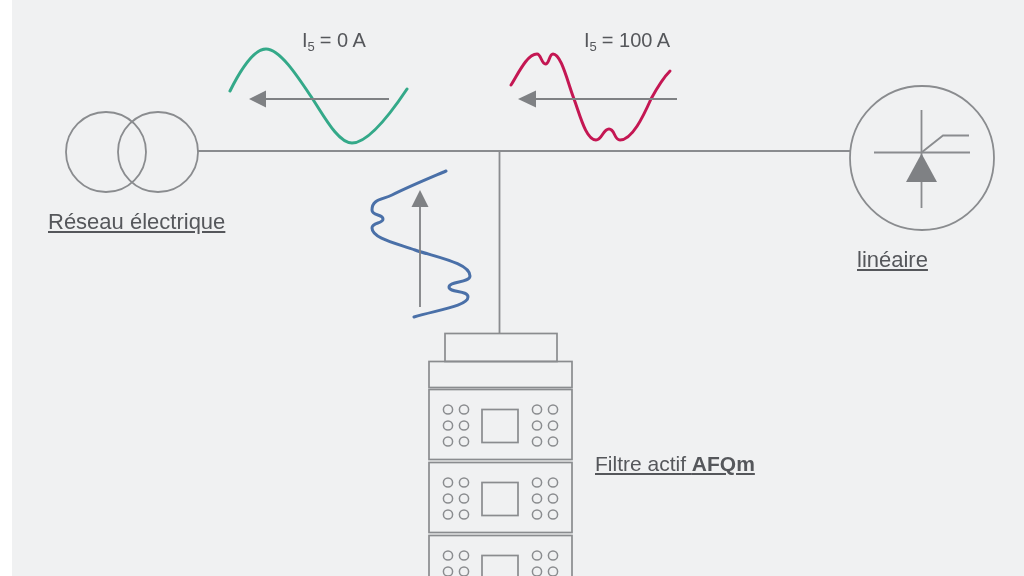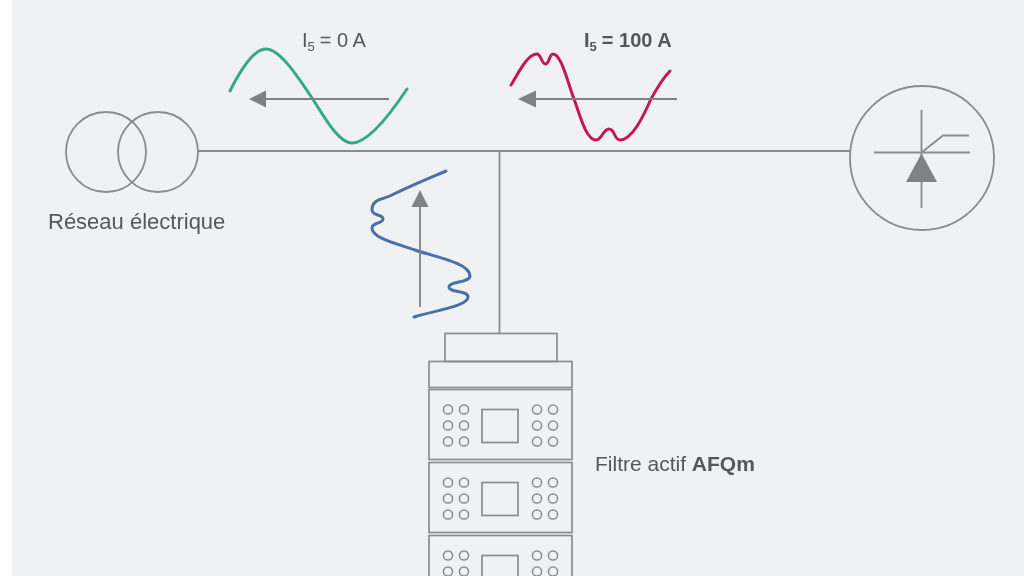--- a/index.html
+++ b/index.html
@@ -23,20 +23,21 @@
   .wave-source{stroke:var(--wave-source,#34a989);}
   .wave-load{stroke:var(--wave-load,#c41753);}
   .wave-filter{stroke:var(--wave-filter,#4a70a8);}
   
   .lbl{
     position:absolute;
     color:var(--text,#55575b);
     font-size:22px;
     line-height:1.15;
     white-space:nowrap;
+    text-decoration:underline;
   }
   .lbl .bold{font-weight:700;}
   .cur{
     position:absolute;
     color:var(--text,#55575b);
     font-size:20px;
     line-height:1.2;
     white-space:nowrap;
   }
   .cur .sub{font-size:13px;vertical-align:-4px;}
@@ -115,27 +116,28 @@
     <g>
       <line class="arrow-line" x1="408" y1="307" x2="408" y2="206"></line>
       <polygon class="arrow-head" points="408,190 399.5,207 416.5,207"></polygon>
     </g>
   </svg>
 
   <div class="cur" style="left:290px;top:28px;">
     <span>I</span><span class="sub">5</span><span class="val">= 0 A</span>
   </div>
 
-  <div class="cur" style="left:572px;top:28px;font-weight:bold;">
+  <div class="cur" style="left:572px;top:28px;">
     <span>I</span><span class="sub">5</span><span class="val">= 100 A</span>
   </div>
 
 
   <div class="lbl" style="left:36px;top:209px;">Réseau électrique</div>
 
   <div class="lbl" id="load-label" style="left:845px;top:244px;">
+    <div>linéaire</div>
   </div>
 
   <div class="lbl" style="left:583px;top:452px;font-size:21px;">
     <span>Filtre actif </span><span class="bold">AFQm</span>
   </div>
 
 </div>
 
 </body></html>

